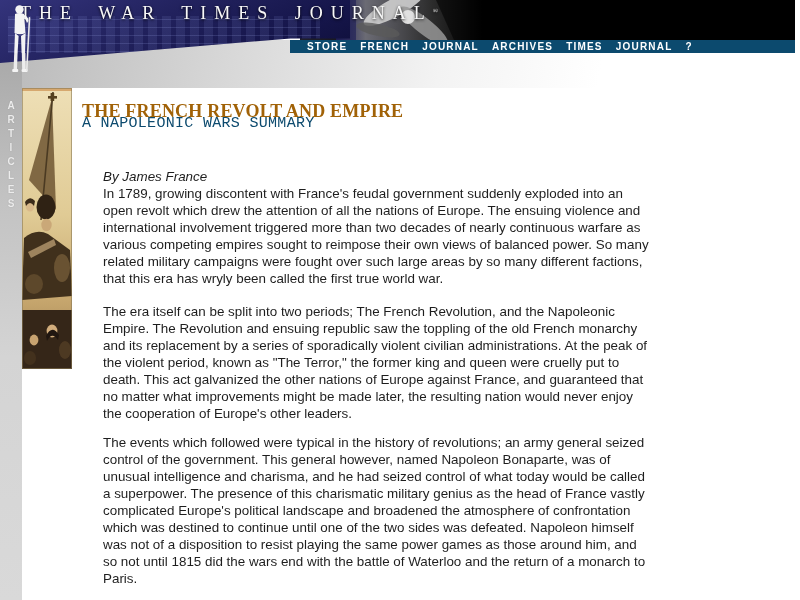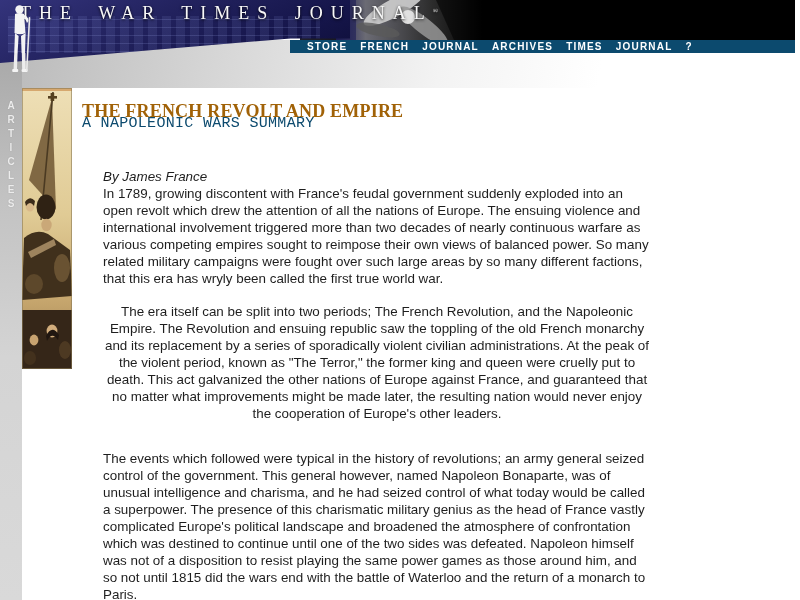--- a/index.html
+++ b/index.html
@@ -46,21 +46,21 @@
   .content-panel{position:absolute;left:72px;top:88px;right:0;bottom:0;background:#fff;z-index:3;}
   .page-title{position:absolute;left:10px;top:1px;font-family:"Liberation Serif",serif;
     font-size:18px;font-weight:bold;color:#a16207;letter-spacing:.2px;white-space:nowrap;}
   .page-subtitle{position:absolute;left:10px;top:27px;font-family:Liberation Mono, monospace;
     font-size:15px;color:#0c4a6e;letter-spacing:.3px;white-space:nowrap;}
   .article-body{position:absolute;left:31px;top:80px;width:548px;
     font-size:13.4px;line-height:17px;color:#1e1e1e;}
   .byline{font-style:italic;margin:0;}
   .article-body p{margin:0;}
   .article-body p.p1{margin-bottom:16px;}
-  .article-body p.p2{margin-bottom:28px;text-align:center;}
+  .article-body p.p2{margin-bottom:12px;}
   .section-heading{margin-top:12px;text-align:center;font-weight:bold;font-size:13.5px;}
 </style>
 </head>
 <body>
 
 <div id="screen">
 
   <div class="transition-band"></div>
 
   <div class="side-strip">

